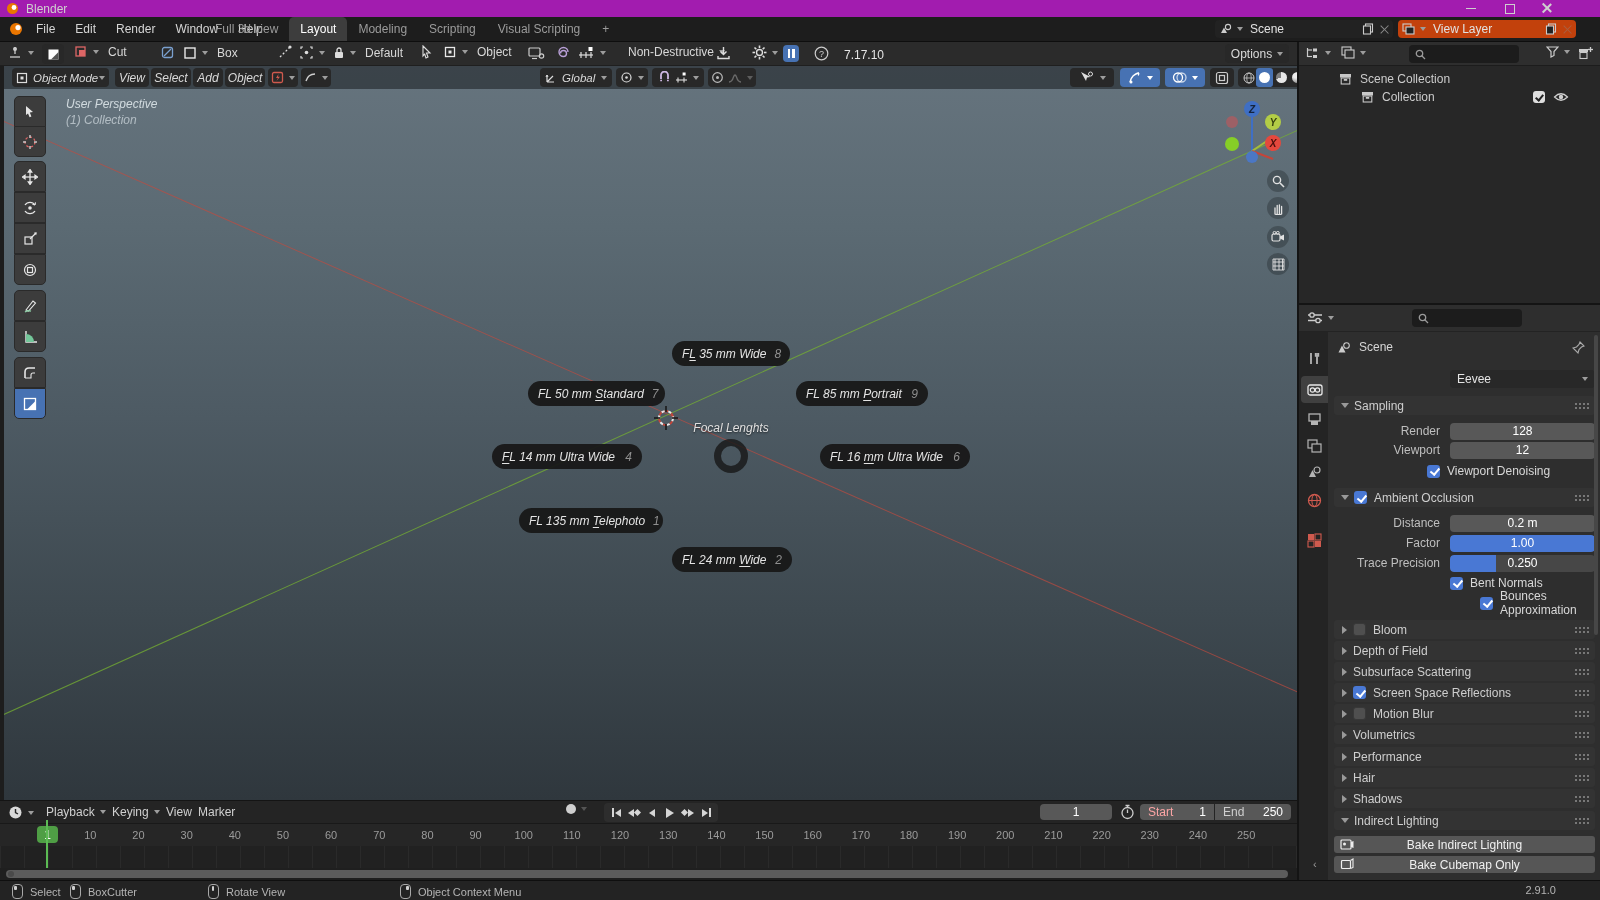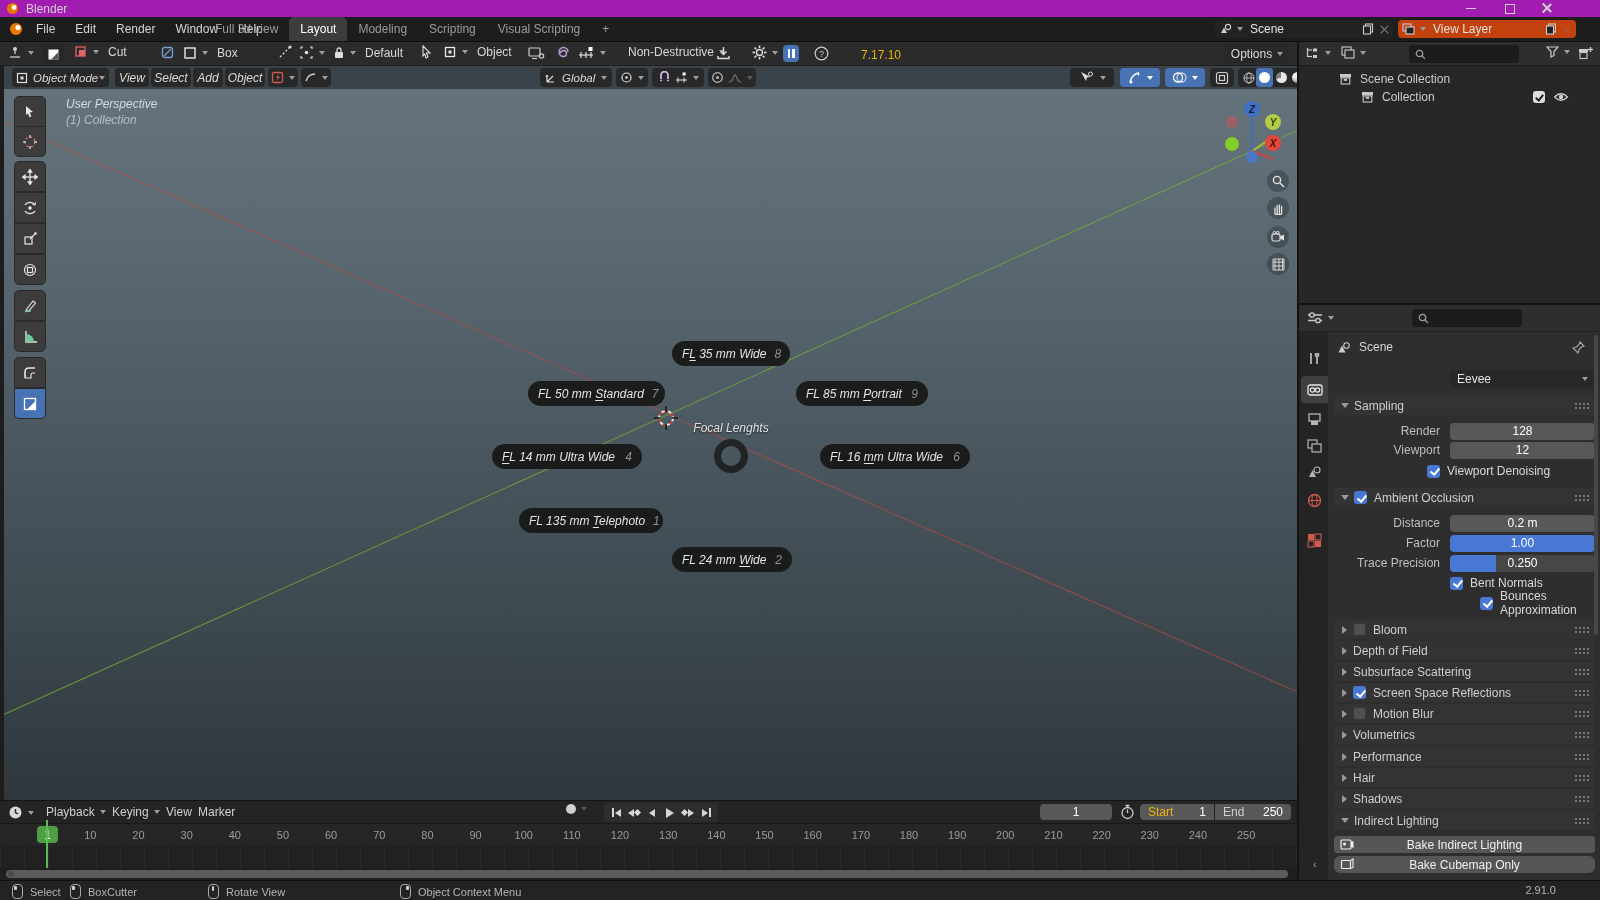--- a/index.html
+++ b/index.html
@@ -244,21 +244,21 @@
       <span class="chev"></span>
     </div>
     <div class="a btn blue flex" style="left:783px;top:3px;width:16px;height:17px;gap:2px;">
       <div style="width:2.5px;height:9px;background:#fff;"></div>
         <div style="width:2.5px;height:9px;background:#fff;"></div>
     </div>
     <svg class="a" style="left:814px;top:4px;" width="15" height="15" viewBox="0 0 15 15">
       <circle cx="7.5" cy="7.5" r="6.3" fill="none" stroke="#ccc" stroke-width="1.2"></circle>
       <text x="7.5" y="10.7" text-anchor="middle" font-size="9" fill="#ccc" font-family="Liberation Sans, sans-serif">?</text>
     </svg>
-    <span class="a" style="left:844px;top:6px;color:#eab308;margin-left:17px;">7.17.10</span>
+    <span class="a" style="left:844px;top:6px;color:#e5e5e5;">7.17.10</span>
     <div class="a btn flex" style="left:1225px;top:2px;width:64px;height:19px;">
       <span>Options</span>
       <span class="chev"></span>
     </div>
   </div>
 
   <div class="a" style="left:4px;top:66px;width:1297px;height:734px;overflow:hidden;
        background:linear-gradient(180deg,#66747e 0%,#5b6a73 22%,#4d5a63 48%,#3e4950 74%,#2f373d 100%);font-style:italic;">
 
     <div class="a" style="left:-88px;top:347px;width:1500px;height:0;border-top:1.6px solid rgba(196,74,62,.66);transform:rotate(23.8deg);transform-origin:center;"></div>
@@ -615,21 +615,21 @@
           </div>
       </div>
       <div class="a" style="left:1040px;top:3px;width:72px;height:16px;background:#585858;border-radius:4px;color:#fff;text-align:center;line-height:16px;">1</div>
       <svg class="a" style="left:1120px;top:3px;" width="15" height="16" viewBox="0 0 15 16">
         <circle cx="7.5" cy="9" r="5.5" fill="none" stroke="#ccc" stroke-width="1.3"></circle>
         <line x1="7.5" y1="9" x2="7.5" y2="5.5" stroke="#ccc" stroke-width="1.3"></line>
         <line x1="5.5" y1="1.5" x2="9.5" y2="1.5" stroke="#ccc" stroke-width="1.5"></line>
         <line x1="7.5" y1="1.5" x2="7.5" y2="3.5" stroke="#ccc" stroke-width="1.5"></line>
       </svg>
       <div class="a flex" style="left:1140px;top:3px;width:74px;height:16px;background:#585858;border-radius:4px 0 0 4px;padding:0 8px;box-sizing:border-box;">
-        <span style="color:#eab308;">Start</span>
+        <span style="color:#fca5a5;">Start</span>
         <span style="margin-left:auto;color:#fff;">1</span>
       </div>
       <div class="a flex" style="left:1215px;top:3px;width:76px;height:16px;background:#585858;border-radius:0 4px 4px 0;padding:0 8px;box-sizing:border-box;">
         <span style="color:#cfcfcf;">End</span>
         <span style="margin-left:auto;color:#fff;">250</span>
       </div>
     </div>
 
     <div class="a" style="left:0;top:23px;width:1297px;height:22px;background:#262626;" id="ruler-host">
       <div class="a iconbox" style="left:37px;top:2px;width:21px;height:17px;background:#4f9e45;border-radius:4px;color:#fff;">1</div>
@@ -914,21 +914,21 @@
       <span class="dots"></span>
     </div>
     <div class="pbtn" style="left:35px;top:531px;width:261px;">
       <svg class="a" style="left:6px;top:2px;" width="14" height="13" viewBox="0 0 14 13">
         <rect x="1" y="2" width="10" height="9" rx="1" fill="none" stroke="#eee" stroke-width="1.2"></rect>
         <circle cx="4.5" cy="6" r="1.5" fill="#eee"></circle>
         <path d="M11 4 L13.5 3 V10 L11 9" fill="#eee"></path>
       </svg>
       <span>Bake Indirect Lighting</span>
     </div>
-    <div class="pbtn" style="left:35px;top:551px;width:261px;border-radius:6px;">
+    <div class="pbtn" style="left:35px;top:551px;width:261px;">
       <svg class="a" style="left:6px;top:2px;" width="14" height="13" viewBox="0 0 14 13">
         <rect x="1.5" y="2.5" width="9" height="8" rx="1" fill="none" stroke="#eee" stroke-width="1.2"></rect>
         <path d="M10.5 2.5 L13 1 V9.5 L10.5 10.5" fill="none" stroke="#eee" stroke-width="1.1"></path>
       </svg>
       <span>Bake Cubemap Only</span>
     </div>
 
     <div class="a" style="left:14px;top:553px;color:#9a9a9a;font-size:11px;">‹</div>
 
     <div class="a" style="left:295px;top:30px;width:4px;height:300px;background:#474747;border-radius:2px;"></div>

